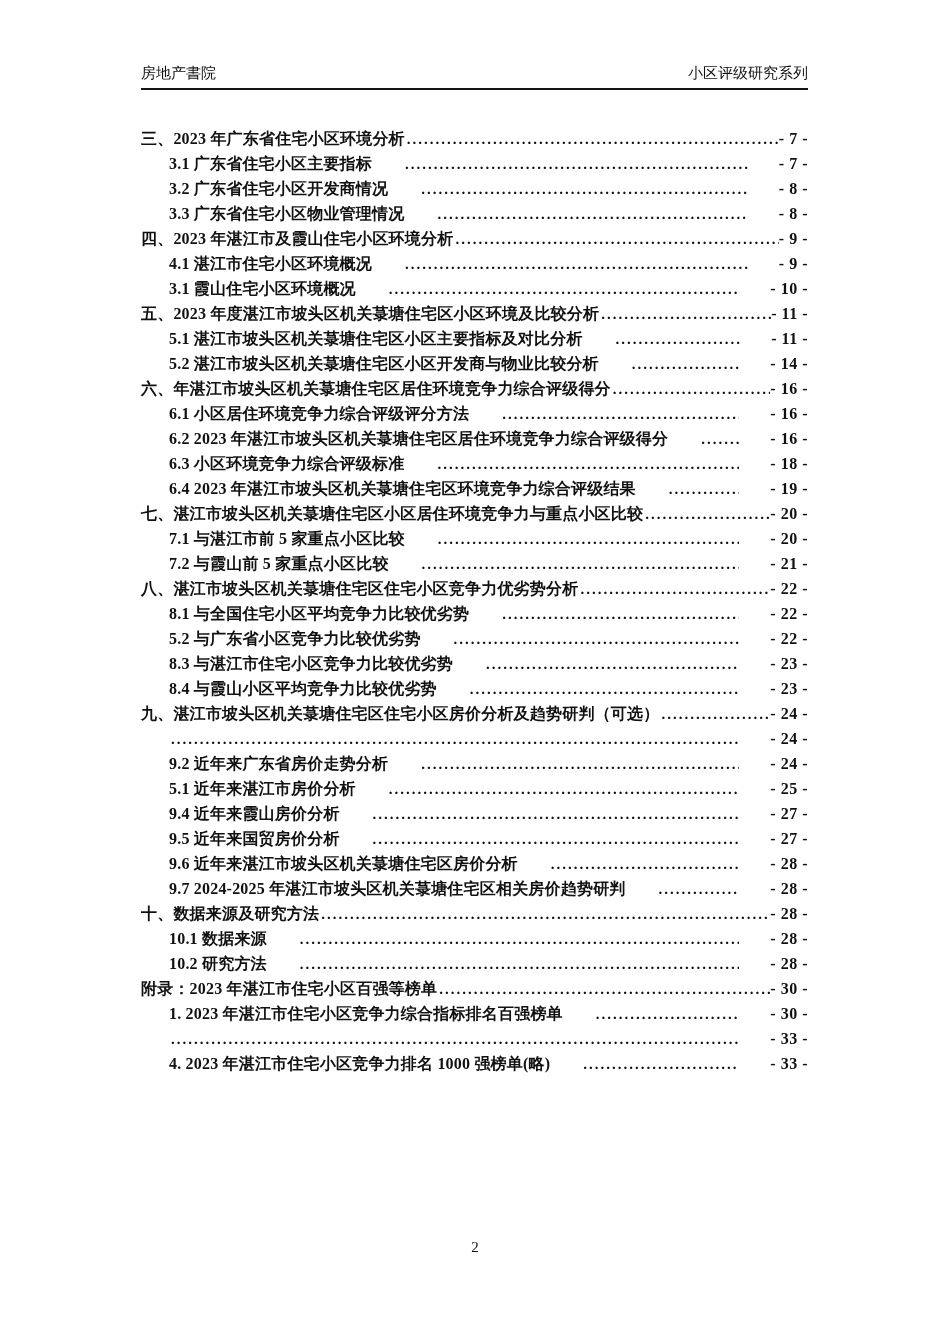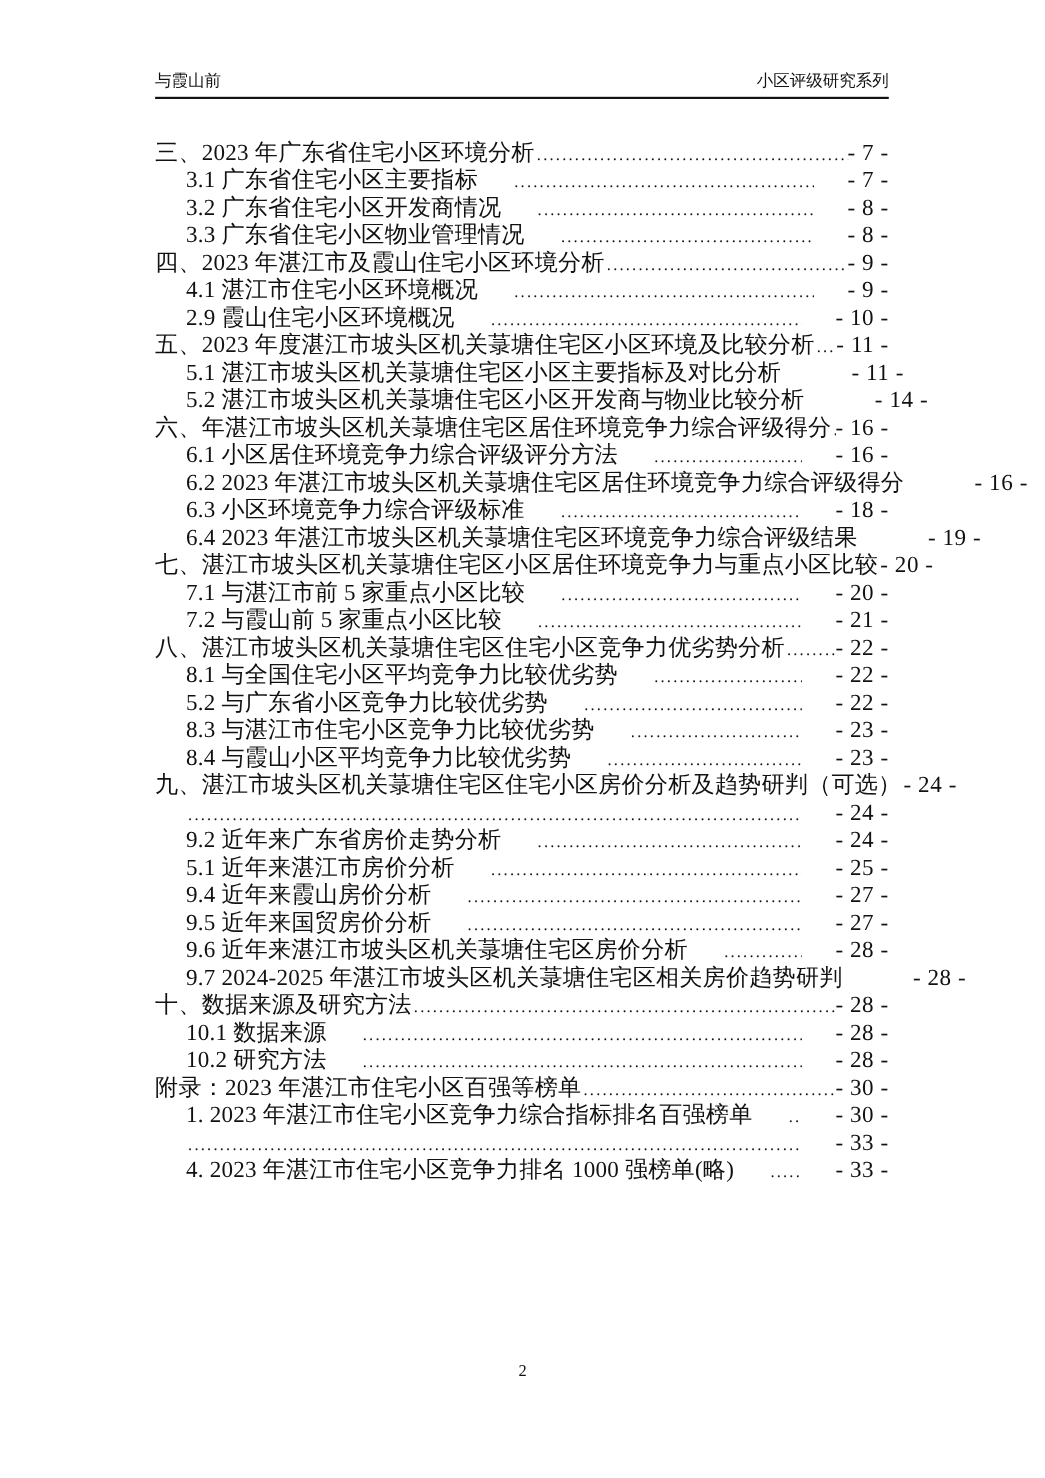--- a/index.html
+++ b/index.html
@@ -15,21 +15,21 @@
     display: flex; justify-content: space-between; align-items: flex-end;
     font-size: 15px; padding-bottom: 5px;
     border-bottom: 2px solid #141414;
   }
   .header span { white-space: nowrap; }
 
   .toc { position: absolute; top: 126px; left: 141px; width: 667px; }
   .toc-row {
     display: flex; align-items: baseline;
     height: 25px; line-height: 25px;
-    font-size: 21px; font-weight: 400;
+    font-size: 16px; font-weight: 700;
     white-space: nowrap;
   }
   .toc-row.level-1 { padding-left: 28px; gap: 31px; }
   .toc-title { flex: 0 0 auto; letter-spacing: 0.2px; }
   .toc-dots {
     flex: 1 1 auto; overflow: hidden; white-space: nowrap;
     font-size: 15px; letter-spacing: 2px; margin-left: 2px;
     color: #111111;
   }
   .toc-dots::after {
@@ -41,21 +41,21 @@
     position: absolute; top: 1239px; left: 0; width: 950px;
     text-align: center; font-size: 15px; font-weight: 400;
   }
 </style>
 </head>
 <body>
 
 <div class="page">
 
   <div class="header">
-    <span>与霞山前</span>
+    <span>房地产書院</span>
     <span>小区评级研究系列</span>
   </div>
 
   <div class="toc">
       <div class="toc-row level-0">
         <span class="toc-title">三、2023 年广东省住宅小区环境分析</span>
         <span class="toc-dots"></span>
         <span class="toc-page">- 7 -</span>
       </div>
       <div class="toc-row level-1">
@@ -77,21 +77,21 @@
         <span class="toc-title">四、2023 年湛江市及霞山住宅小区环境分析</span>
         <span class="toc-dots"></span>
         <span class="toc-page">- 9 -</span>
       </div>
       <div class="toc-row level-1">
         <span class="toc-title">4.1 湛江市住宅小区环境概况</span>
         <span class="toc-dots"></span>
         <span class="toc-page">- 9 -</span>
       </div>
       <div class="toc-row level-1">
-        <span class="toc-title">2.9 霞山住宅小区环境概况</span>
+        <span class="toc-title">3.1 霞山住宅小区环境概况</span>
         <span class="toc-dots"></span>
         <span class="toc-page">- 10 -</span>
       </div>
       <div class="toc-row level-0">
         <span class="toc-title">五、2023 年度湛江市坡头区机关菉塘住宅区小区环境及比较分析</span>
         <span class="toc-dots"></span>
         <span class="toc-page">- 11 -</span>
       </div>
       <div class="toc-row level-1">
         <span class="toc-title">5.1 湛江市坡头区机关菉塘住宅区小区主要指标及对比分析</span>

